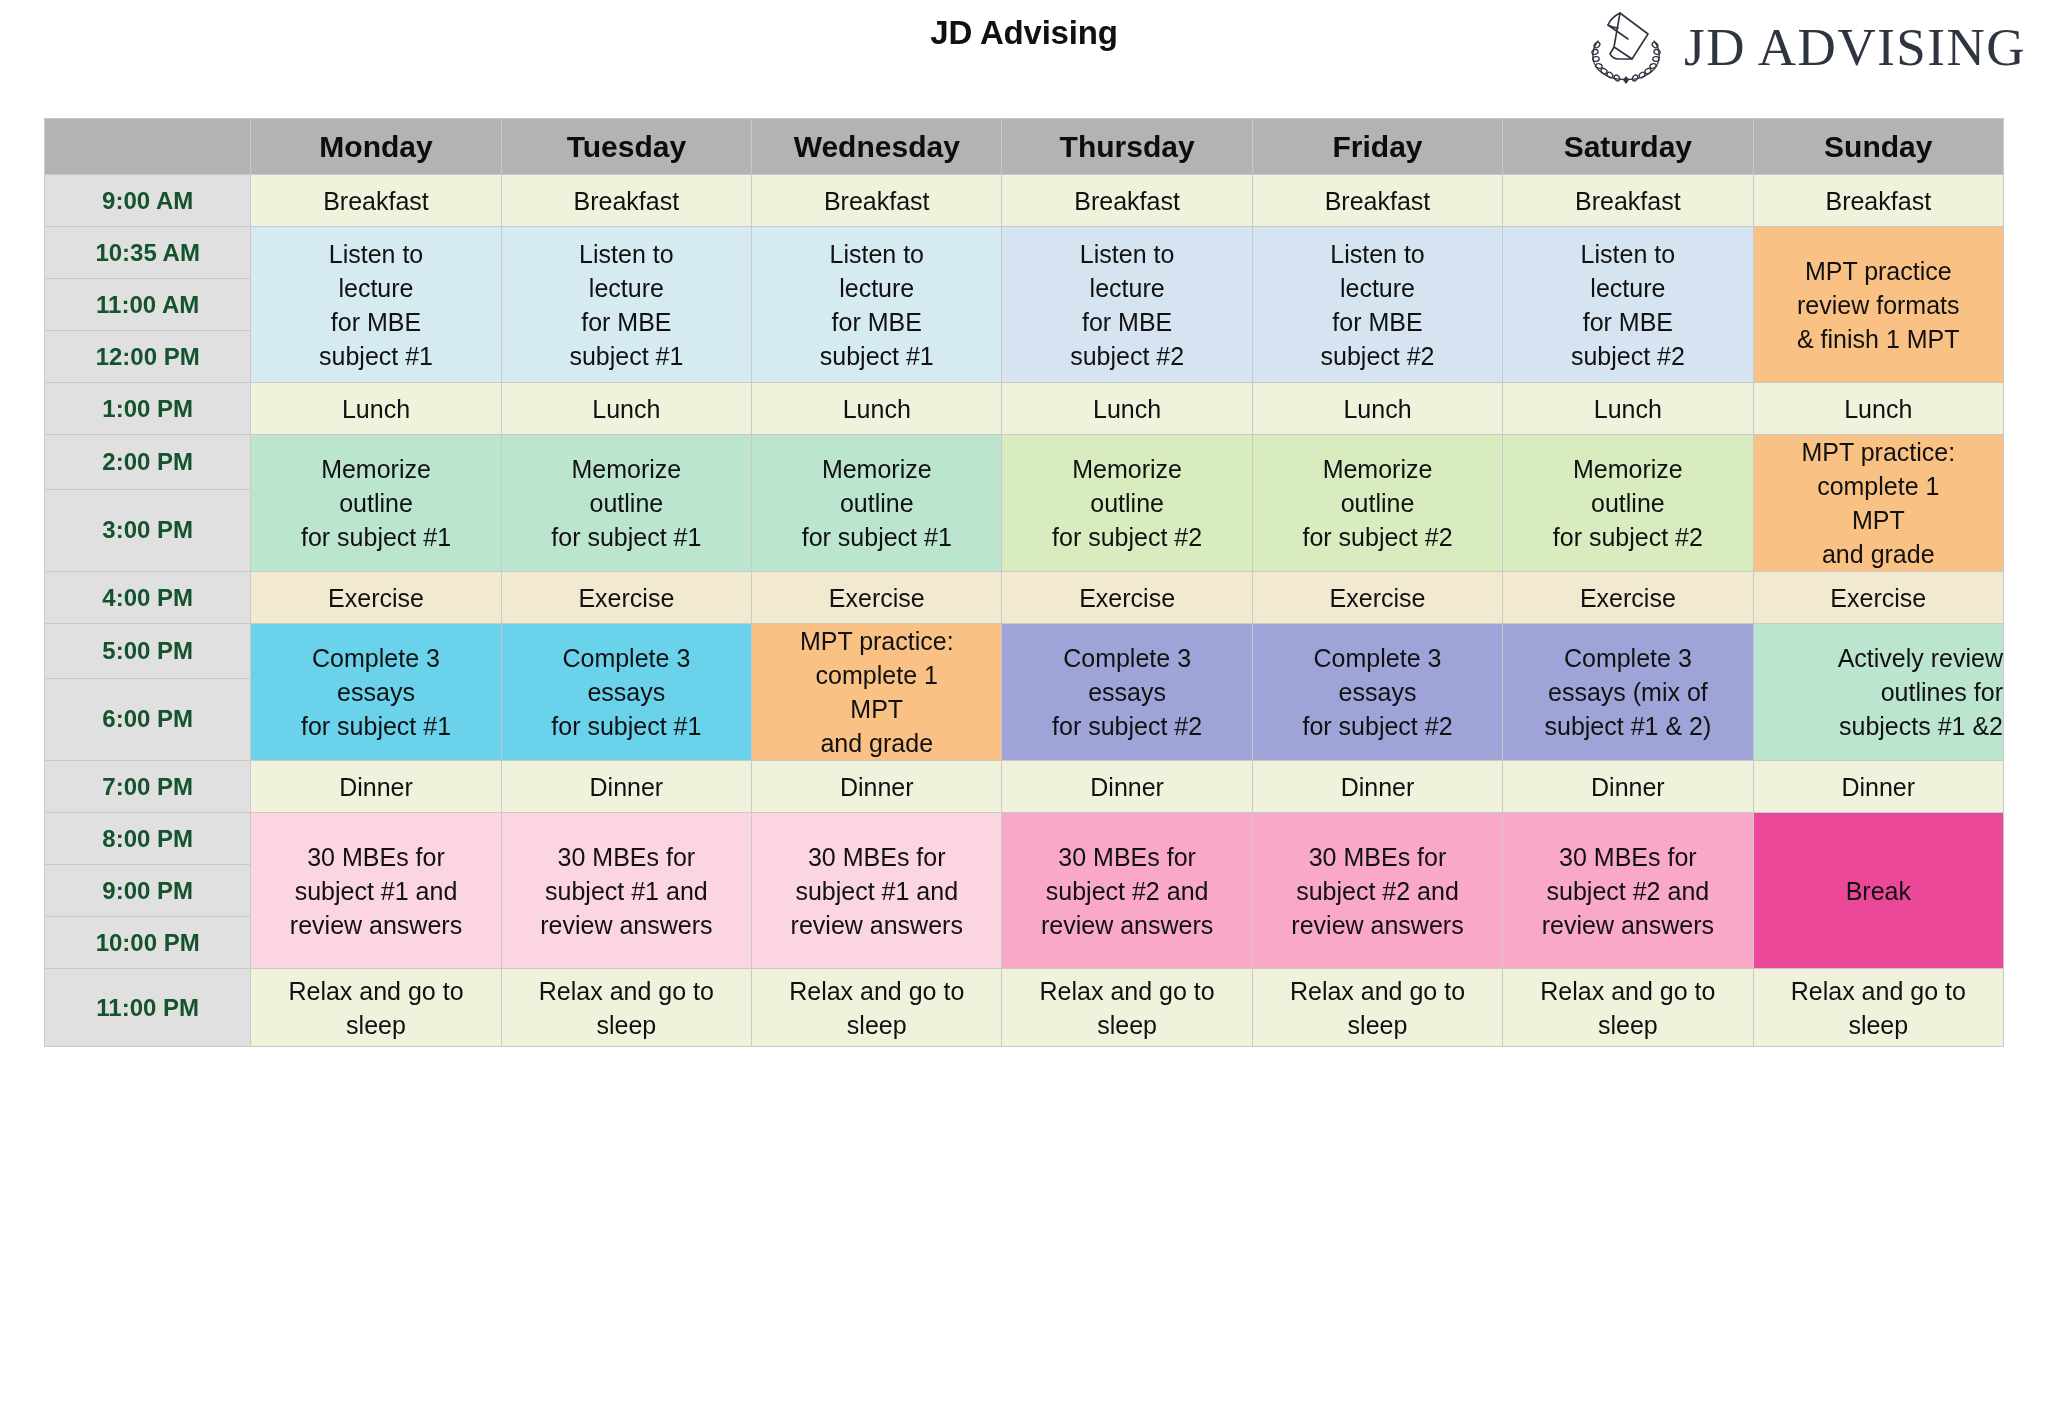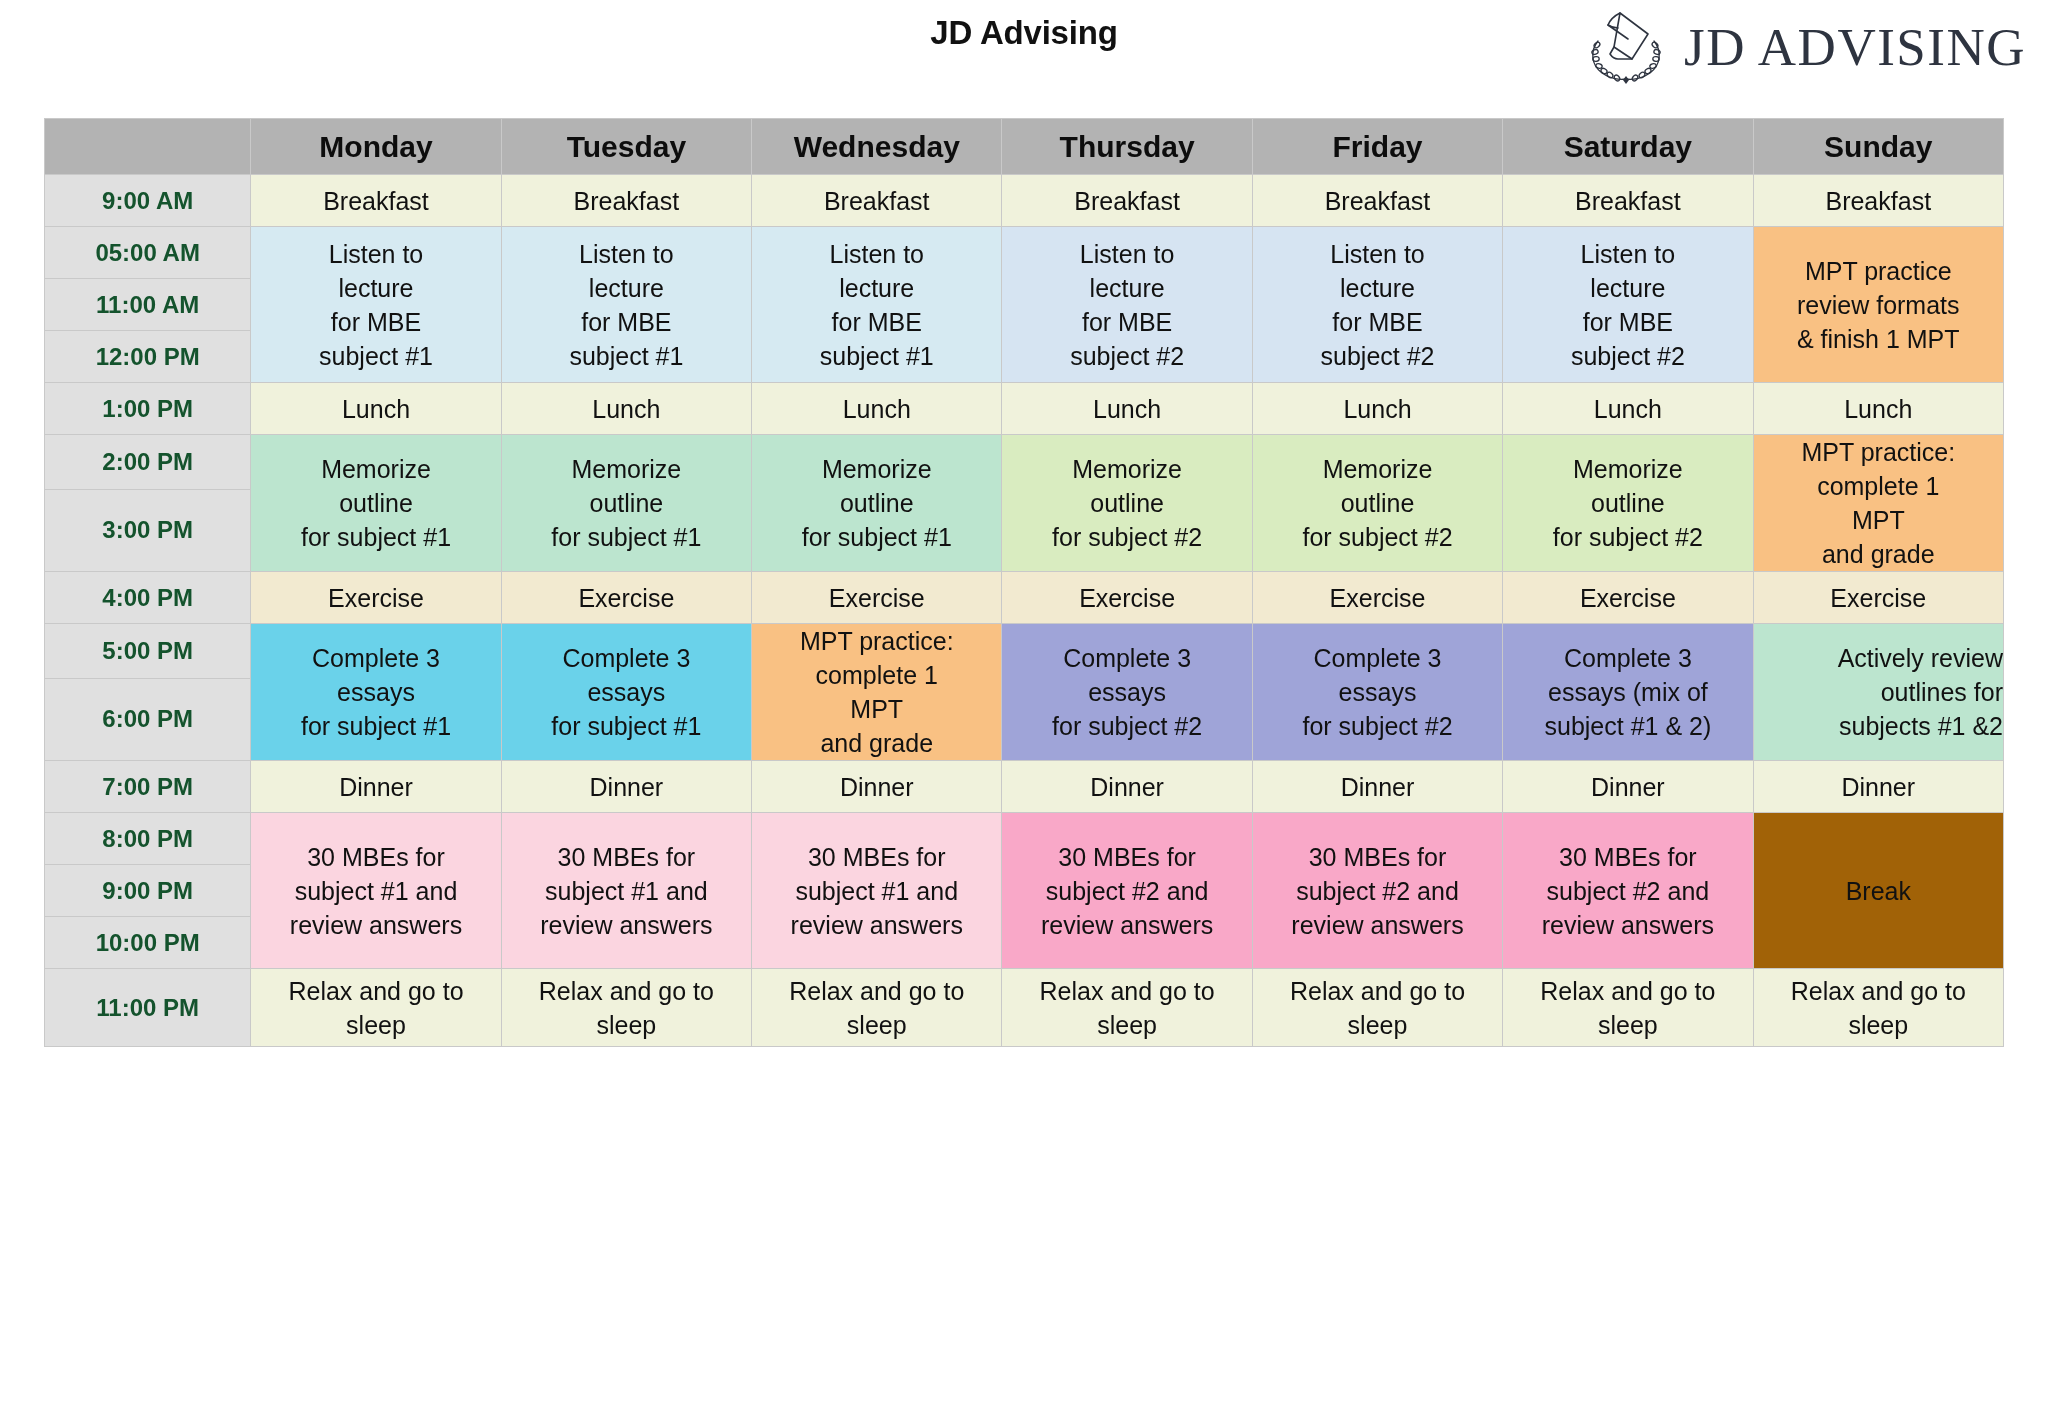--- a/index.html
+++ b/index.html
@@ -197,21 +197,21 @@
               <span class="txt">Breakfast</span>
             </td>
             <td class="cell" rowspan="1" style="background: rgb(240, 242, 220);">
               <span class="txt">Breakfast</span>
             </td>
             <td class="cell" rowspan="1" style="background: rgb(240, 242, 220);">
               <span class="txt">Breakfast</span>
             </td>
           </tr>
           <tr style="height: 52px;">
-            <td class="time">05:00 AM</td>
+            <td class="time">10:35 AM</td>
             <td class="cell" rowspan="3" style="background: rgb(214, 234, 242);">
               <span class="txt">Listen to
 lecture
 for MBE
 subject #1</span>
             </td>
             <td class="cell" rowspan="3" style="background: rgb(214, 234, 242);">
               <span class="txt">Listen to
 lecture
 for MBE
@@ -434,21 +434,21 @@
             <td class="cell" rowspan="3" style="background: rgb(249, 168, 200);">
               <span class="txt">30 MBEs for
 subject #2 and
 review answers</span>
             </td>
             <td class="cell" rowspan="3" style="background: rgb(249, 168, 200);">
               <span class="txt">30 MBEs for
 subject #2 and
 review answers</span>
             </td>
-            <td class="cell" rowspan="3" style="background: #a16207;">
+            <td class="cell" rowspan="3" style="background: #ec4899;">
               <span class="txt">Break</span>
             </td>
           </tr>
           <tr style="height: 52px;">
             <td class="time">9:00 PM</td>
           </tr>
           <tr style="height: 52px;">
             <td class="time">10:00 PM</td>
           </tr>
           <tr style="height: 78px;">

